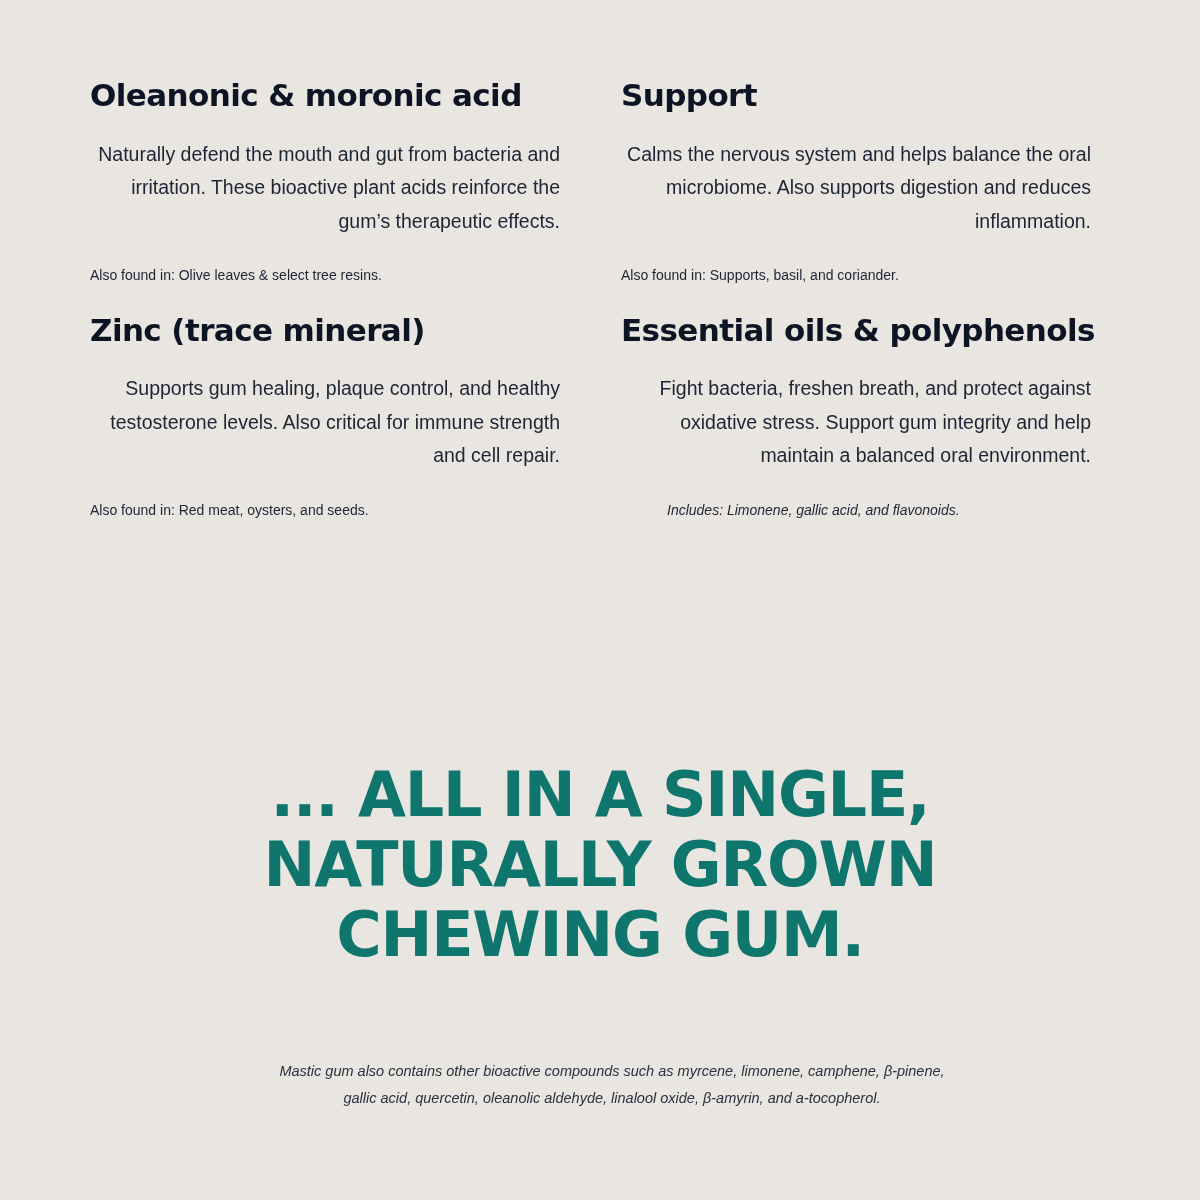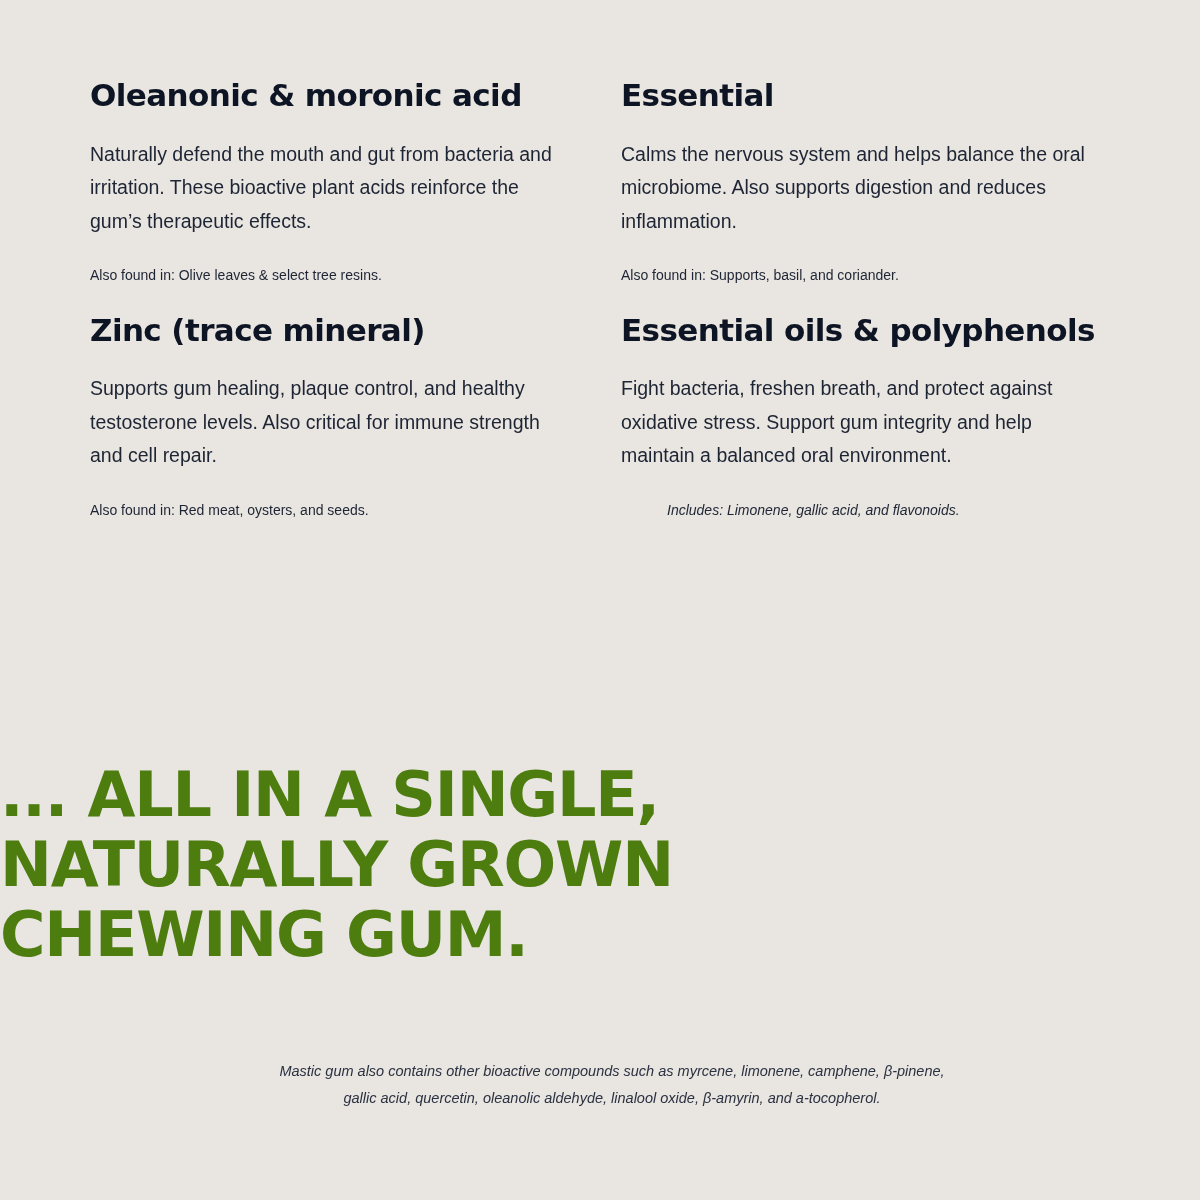--- a/index.html
+++ b/index.html
@@ -45,46 +45,48 @@
     color: #0d1424;
     margin: 0 0 24px 0;
   }
   .card-body {
     font-family: "Liberation Sans", sans-serif;
     font-size: 19.5px;
     line-height: 1.72;
     color: #1d2433;
     margin: 0 0 26px 0;
     max-width: 470px;
+    text-align: right;
   }
   .card-note {
     font-family: "Liberation Sans", sans-serif;
     font-size: 14px;
     line-height: 1.6;
     color: #1d2433;
     margin: 0;
     max-width: 470px;
   }
   .card-note.italic {
     font-style: italic;
     margin-left: 46px;
   }
 
   
   .headline {
     position: absolute;
     top: 760px;
     left: 0;
     width: 1200px;
+    text-align: center;
     font-family: "DejaVu Sans", sans-serif;
     font-weight: bold;
     font-size: 62px;
     line-height: 1.13;
     letter-spacing: -1.2px;
-    color: #4d7c0f;
+    color: #0f766e;
     text-transform: uppercase;
   }
   .headline .line {
     display: block;
     white-space: nowrap;
   }
 
   
   .footnote {
     position: absolute;
@@ -109,21 +111,21 @@
 
   <div class="grid">
 
     <div class="card">
       <h2 class="card-title">Oleanonic &amp; moronic acid</h2>
       <p class="card-body">Naturally defend the mouth and gut from bacteria and irritation. These bioactive plant acids reinforce the gum’s therapeutic effects.</p>
       <p class="card-note">Also found in: Olive leaves &amp; select tree resins.</p>
     </div>
 
     <div class="card">
-      <h2 class="card-title">Essential</h2>
+      <h2 class="card-title">Support</h2>
       <p class="card-body">Calms the nervous system and helps balance the oral microbiome. Also supports digestion and reduces inflammation.</p>
       <p class="card-note">Also found in: Supports, basil, and coriander.</p>
     </div>
 
     <div class="card">
       <h2 class="card-title">Zinc (trace mineral)</h2>
       <p class="card-body">Supports gum healing, plaque control, and healthy testosterone levels. Also critical for immune strength and cell repair.</p>
       <p class="card-note">Also found in: Red meat, oysters, and seeds.</p>
     </div>
 

